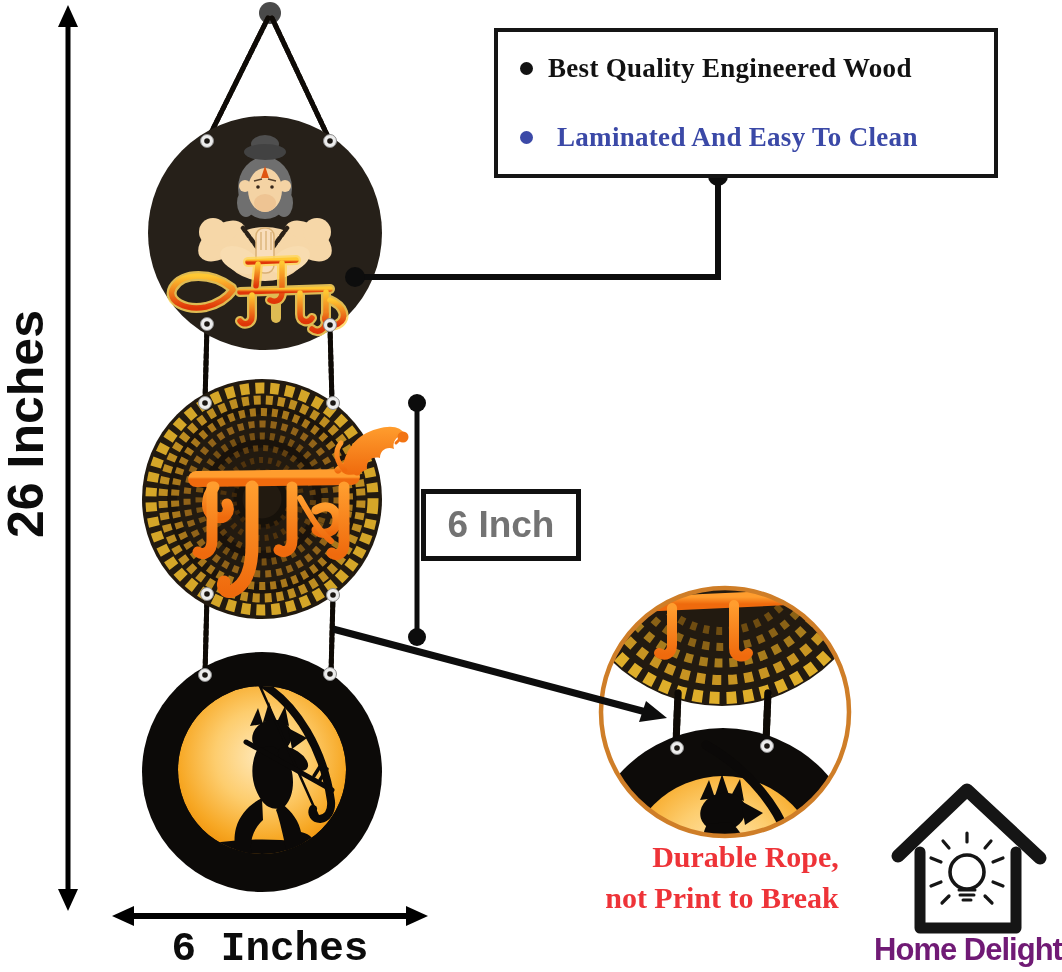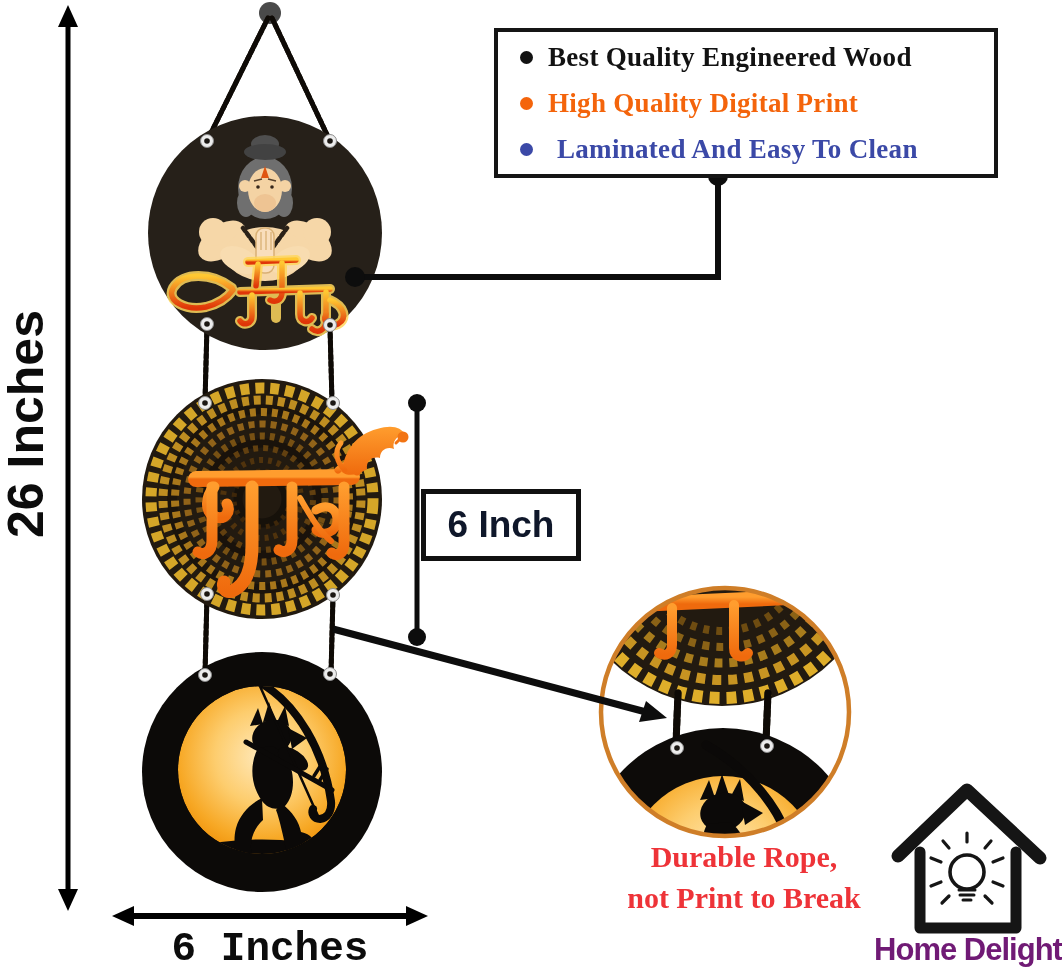--- a/index.html
+++ b/index.html
@@ -25,30 +25,30 @@
   
   #label-height{
     left:26px;top:424px;transform:translate(-50%,-50%) rotate(-90deg);
     font-weight:700;font-size:50px;color:#0c0c0c;white-space:nowrap;z-index:4;
   }
   
   #box-disc-measure{
     left:421px;top:489px;width:150px;height:62px;
     border:5px solid #111;background:#fff;display:flex;
     align-items:center;justify-content:center;
-    font-weight:700;font-size:37px;color:#0f172a;z-index:5;
+    font-weight:700;font-size:37px;color:#737373;z-index:5;
   }
   
   #label-width{
     left:270px;top:926px;transform:translateX(-50%);
     font-weight:700;font-size:41px;color:#0c0c0c;white-space:nowrap;z-index:4;font-family:Liberation Mono, monospace;
   }
   
   #rope-note{
-    left:744px;top:836px;transform:translateX(-50%);text-align:center;
+    left:722px;top:836px;transform:translateX(-50%);text-align:right;
     font-family:"Liberation Serif",serif;font-weight:700;font-size:30px;
     line-height:41px;white-space:nowrap;z-index:4;
   }
   
   #brand-name{
     left:968px;top:932px;transform:translateX(-50%);
     font-weight:700;font-size:31px;letter-spacing:-1px;color:#701a75;
     white-space:nowrap;z-index:4;
   }
 </style>
@@ -308,24 +308,20 @@
       </g>
     </g>
   </svg>
 
   <div class="overlay" id="features-box">
     <div class="feature-row">
       <span class="bullet" style="background-color: rgb(18, 18, 18);"></span>
       <span class="feature-label" style="color: rgb(18, 18, 18);">Best Quality Engineered Wood</span>
     </div>
     <div class="feature-row">
-      <span class="bullet" style="background-color: rgb(244, 100, 11);"></span>
-      <span class="feature-label" style="color: rgb(244, 100, 11);">High Quality Digital Print</span>
-    </div>
-    <div class="feature-row">
       <span class="bullet" style="background-color: rgb(59, 73, 167);"></span>
       <span class="feature-label" style="color: rgb(59, 73, 167); margin-left: 9px;">Laminated And Easy To Clean</span>
     </div>
   </div>
 
   <div class="overlay" id="label-height">26 Inches</div>
 
   <div class="overlay" id="box-disc-measure">
     <span>6 Inch</span>
   </div>

